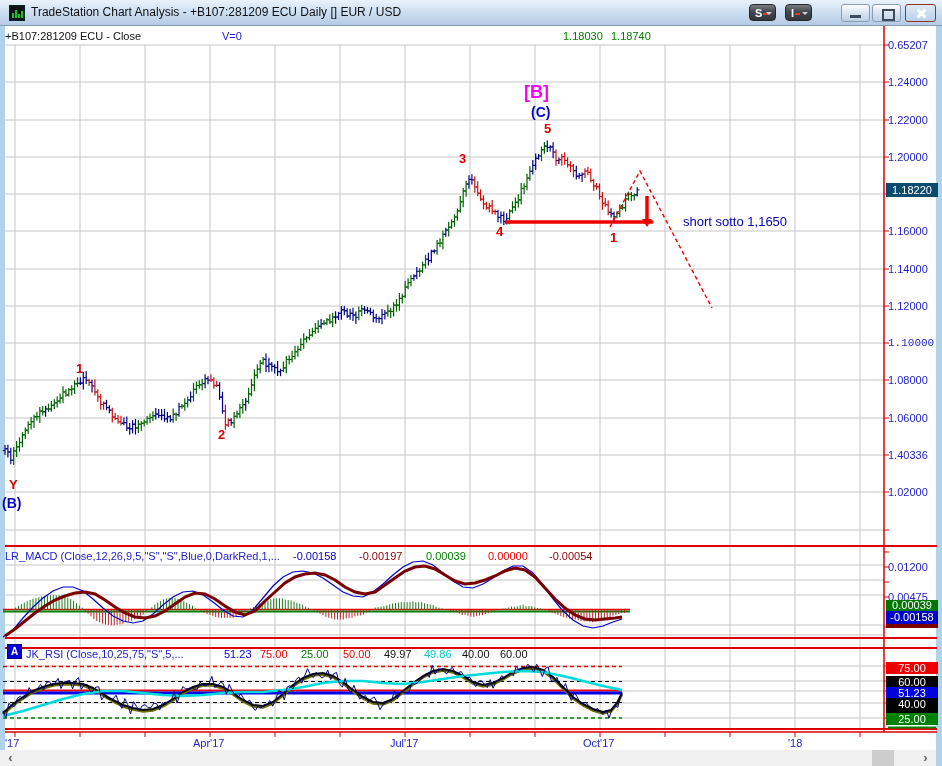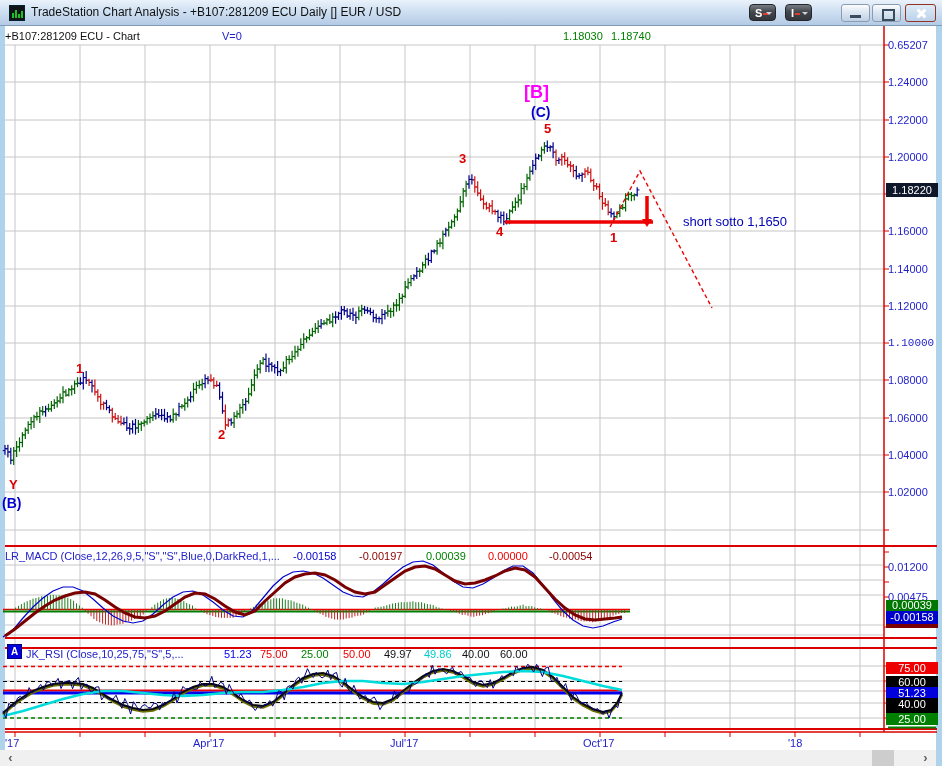--- a/index.html
+++ b/index.html
@@ -63,21 +63,21 @@
       <span class="darr"></span>
     </div>
     <div id="btn-min" class="winctl" style="left:841px"></div>
     <div id="btn-restore" class="winctl" style="left:872px"></div>
     <div id="btn-close" class="winctl" style="left:905px"></div>
   </div>
 
   <div class="edge" style="left:0;top:26px;width:5px;height:724px"></div>
   <div class="edge" style="left:936px;top:26px;width:6px;height:740px"></div>
 
-  <div class="hdr" style="left:5px;top:30px;color:#111">+B107:281209 ECU - Chart</div>
+  <div class="hdr" style="left:5px;top:30px;color:#111">+B107:281209 ECU - Close</div>
   <div class="hdr" style="left:222px;top:30px;color:#2222cc">V=0</div>
   <div class="hdr" style="left:563px;top:30px;color:#008000">1.18030</div>
   <div class="hdr" style="left:611px;top:30px;color:#008000">1.18740</div>
 
   <svg id="cv" width="942" height="766">
       <line x1="15" y1="45" x2="15" y2="729" stroke="#c6c6c6"></line>
       <line x1="80" y1="45" x2="80" y2="729" stroke="#c6c6c6"></line>
       <line x1="145" y1="45" x2="145" y2="729" stroke="#c6c6c6"></line>
       <line x1="210" y1="45" x2="210" y2="729" stroke="#c6c6c6"></line>
       <line x1="275" y1="45" x2="275" y2="729" stroke="#c6c6c6"></line>
@@ -1080,25 +1080,25 @@
       <div class="axlbl" style="top: 39px;">0.65207</div>
       <div class="axlbl" style="top: 76px;">1.24000</div>
       <div class="axlbl" style="top: 114px;">1.22000</div>
       <div class="axlbl" style="top: 151px;">1.20000</div>
       <div class="axlbl" style="top: 225px;">1.16000</div>
       <div class="axlbl" style="top: 263px;">1.14000</div>
       <div class="axlbl" style="top: 300px;">1.12000</div>
       <div class="axlbl" style="top: 337px; font-family: Liberation Mono, monospace;">1.10000</div>
       <div class="axlbl" style="top: 374px;">1.08000</div>
       <div class="axlbl" style="top: 412px;">1.06000</div>
-      <div class="axlbl" style="top: 449px;">1.04000</div>
+      <div class="axlbl" style="top: 449px;">1.40336</div>
       <div class="axlbl" style="top: 486px;">1.02000</div>
     </div>
 
-  <div class="badge" style="top:183px;height:14px;line-height:14px;background:#0f172a">1.18220</div>
+  <div class="badge" style="top:183px;height:14px;line-height:14px;background:#0c4a6e">1.18220</div>
 
   <div class="xlbl" style="left:5px">'17</div>
   <div class="xlbl" style="left:193px">Apr'17</div>
   <div class="xlbl" style="left:390px">Jul'17</div>
   <div class="xlbl" style="left:583px">Oct'17</div>
   <div class="xlbl" style="left:788px">'18</div>
 
   <div class="wave" style="left:524px;top:82px;color:#ff00ff;font-size:18px">[B]</div>
   <div class="wave wavestyle-blue" style="left:531px;top:104px">(C)</div>
   <div class="wave" style="left:544px;top:121px">5</div>

